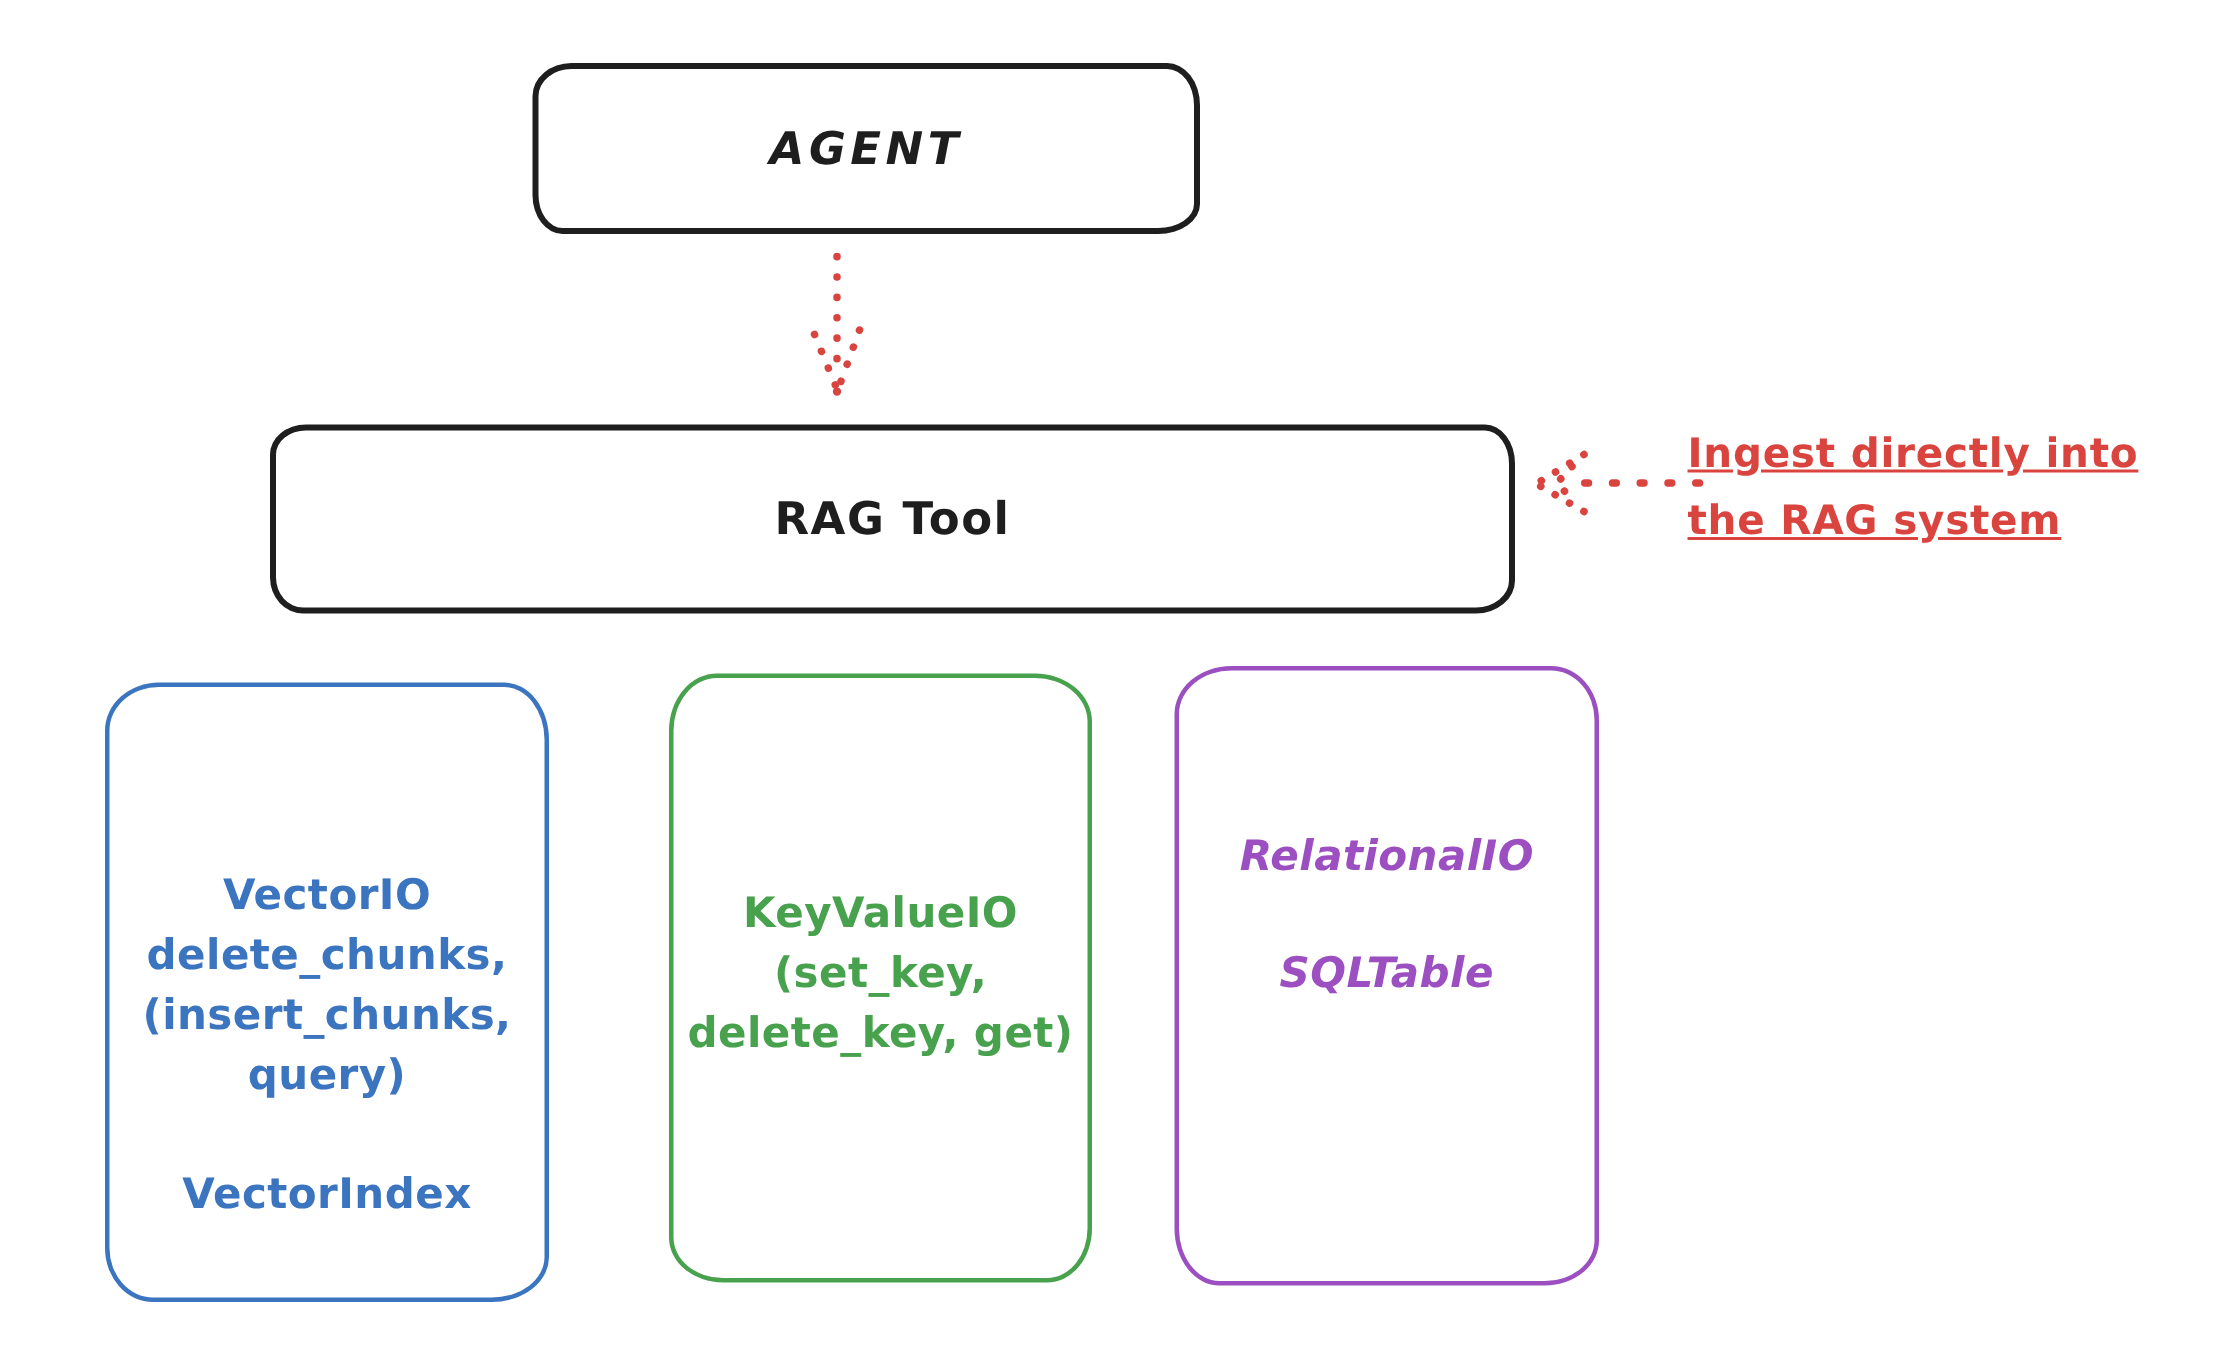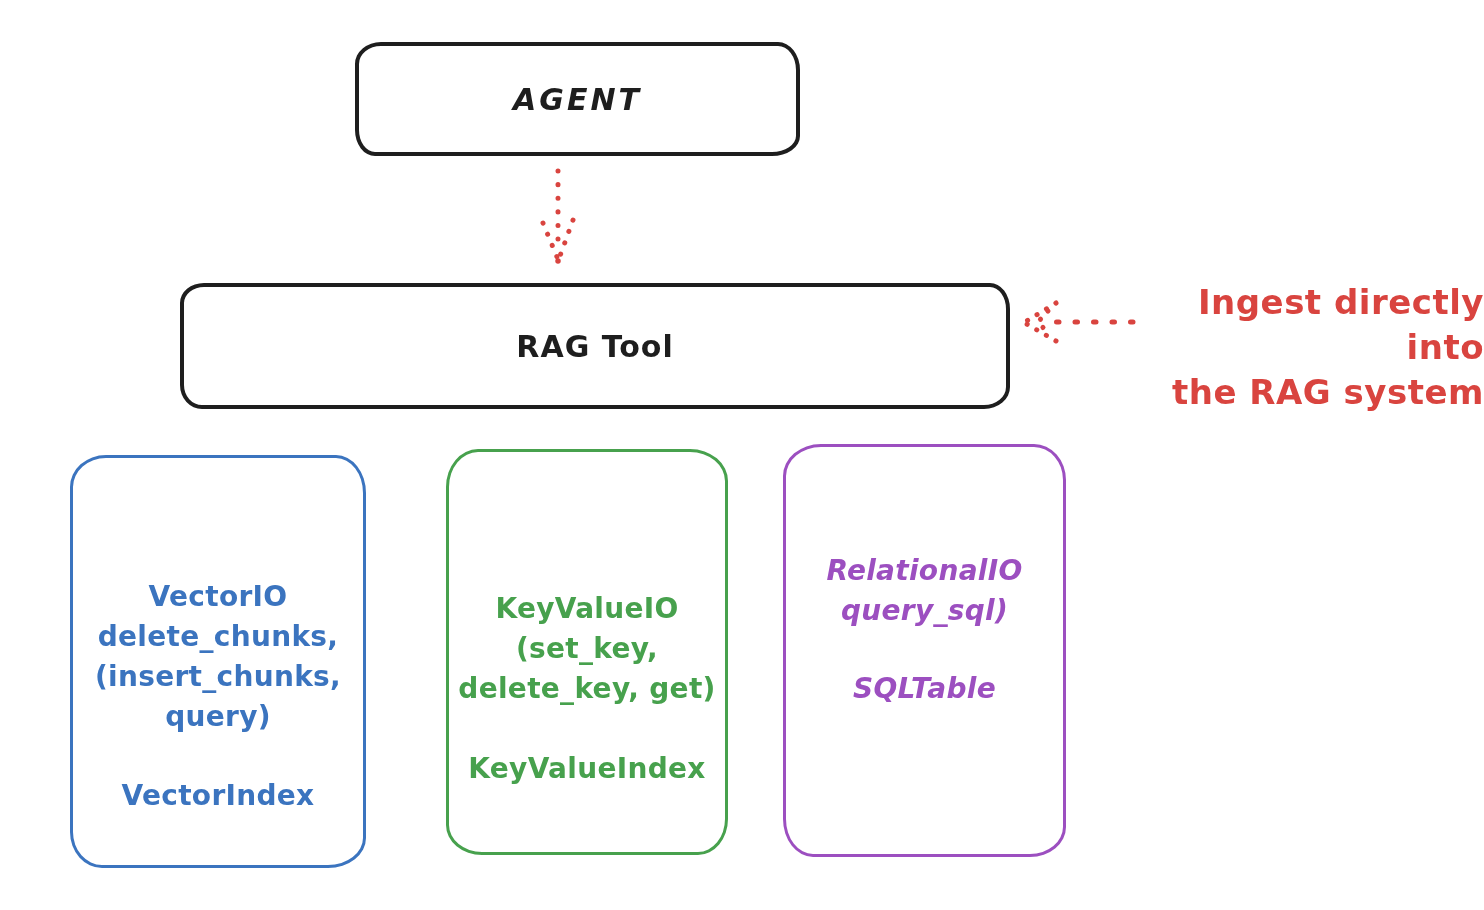--- a/index.html
+++ b/index.html
@@ -36,26 +36,27 @@
   #rag-box {
     left: 152px; top: 283px; width: 830px; height: 126px;
     border-radius: 24px 20px 26px 22px / 20px 26px 22px 24px;
     font-size: 30px; font-weight: 600; letter-spacing: 1px; margin-left: 28px;
   }
 
   
   #ingest-note {
     position: absolute;
     left: 1125px; top: 280px; width: 359px;
-    text-align: right;
+    text-align: left;
     color: var(--red, #d9443f);
-    font-size: 34px;
+    font-size: 27px;
     font-weight: 700;
     line-height: 45px;
     letter-spacing: 0.5px;
+    text-decoration: underline;
   }
 
   
   .io-box {
     position: absolute;
     box-sizing: border-box;
     border-style: solid;
     border-width: 3.5px;
     text-align: center;
     font-size: 28px;
@@ -147,24 +148,22 @@
     </div>
     <div class="io-index">VectorIndex</div>
   </div>
 
   <div class="io-box" id="keyvalue-box">
     <div class="io-lines">
       <div>KeyValueIO</div>
       <div>(set_key,</div>
       <div>delete_key, get)</div>
     </div>
-    <div class="io-index">KeyValueIndex</div>
   </div>
 
   <div class="io-box" id="relational-box">
     <div class="io-lines">
       <div>RelationalIO</div>
-      <div>query_sql)</div>
     </div>
     <div class="io-index">SQLTable</div>
   </div>
 
 </div>
 
 </body></html>

